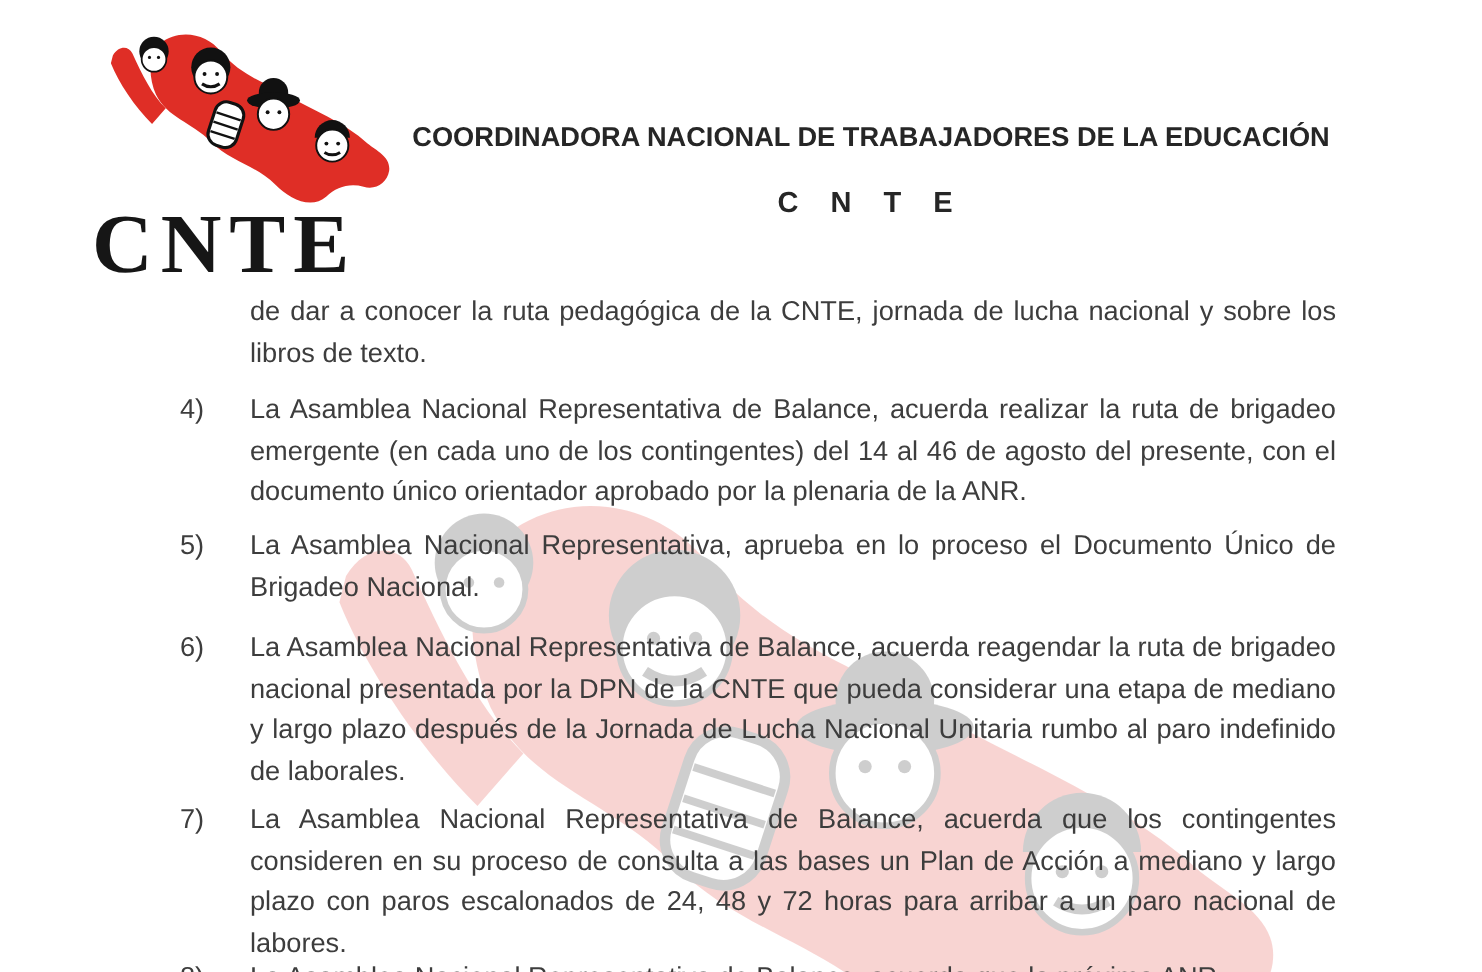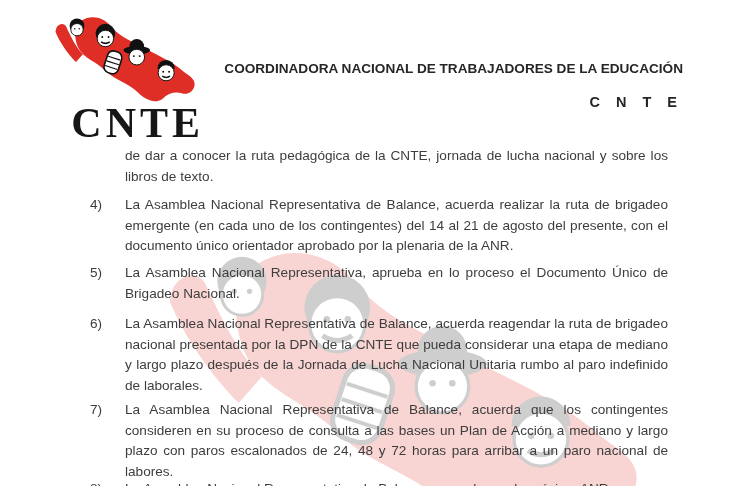--- a/index.html
+++ b/index.html
@@ -16,27 +16,27 @@
     position:absolute;left:46px;top:14px;width:158px;height:132px;
     z-index:2;
   }
   .logo svg{display:block;width:158px;height:96px;}
   .logo-word{
     font-family:"Liberation Serif", serif;
     font-weight:bold;
     font-size:42px;
     letter-spacing:4px;
     color:#161616;
-    text-align:right;
+    text-align:left;
     margin-top:-8px;
     line-height:1;
   }
   .org-title{
     position:absolute;left:188px;right:58px;top:60px;
-    text-align:right;z-index:2;
+    text-align:center;z-index:2;
   }
   .org-name{
     font-weight:bold;
     font-size:13.6px;
     color:var(--heading-text,#262626);
     line-height:1.3;
   }
   .org-acronym{
     font-weight:bold;
     font-size:14.5px;
@@ -139,21 +139,21 @@
     <div class="org-name">COORDINADORA NACIONAL DE TRABAJADORES DE LA EDUCACIÓN</div>
     <div class="org-acronym">C N T E</div>
   </div>
 
   <div class="doc-body">
     <p class="cont-par">de dar a conocer la ruta pedagógica de la CNTE, jornada de lucha nacional y sobre los libros de texto.</p>
     <div>
 
         <div class="item">
           <span class="num">4)</span>
-          <span class="txt">La Asamblea Nacional Representativa de Balance, acuerda realizar la ruta de brigadeo emergente (en cada uno de los contingentes) del 14 al 21 de agosto del presente, con el documento único orientador aprobado por la plenaria de la ANR.</span>
+          <span class="txt">La Asamblea Nacional Representativa de Balance, acuerda realizar la ruta de brigadeo emergente (en cada uno de los contingentes) del 14 al 46 de agosto del presente, con el documento único orientador aprobado por la plenaria de la ANR.</span>
         </div>
 
         <div class="item">
           <span class="num">5)</span>
           <span class="txt">La Asamblea Nacional Representativa, aprueba en lo proceso el Documento Único de Brigadeo Nacional.</span>
         </div>
 
         <div class="item">
           <span class="num">6)</span>
           <span class="txt">La Asamblea Nacional Representativa de Balance, acuerda reagendar la ruta de brigadeo nacional presentada por la DPN de la CNTE que pueda considerar una etapa de mediano y largo plazo después de la Jornada de Lucha Nacional Unitaria rumbo al paro indefinido de laborales.</span>

